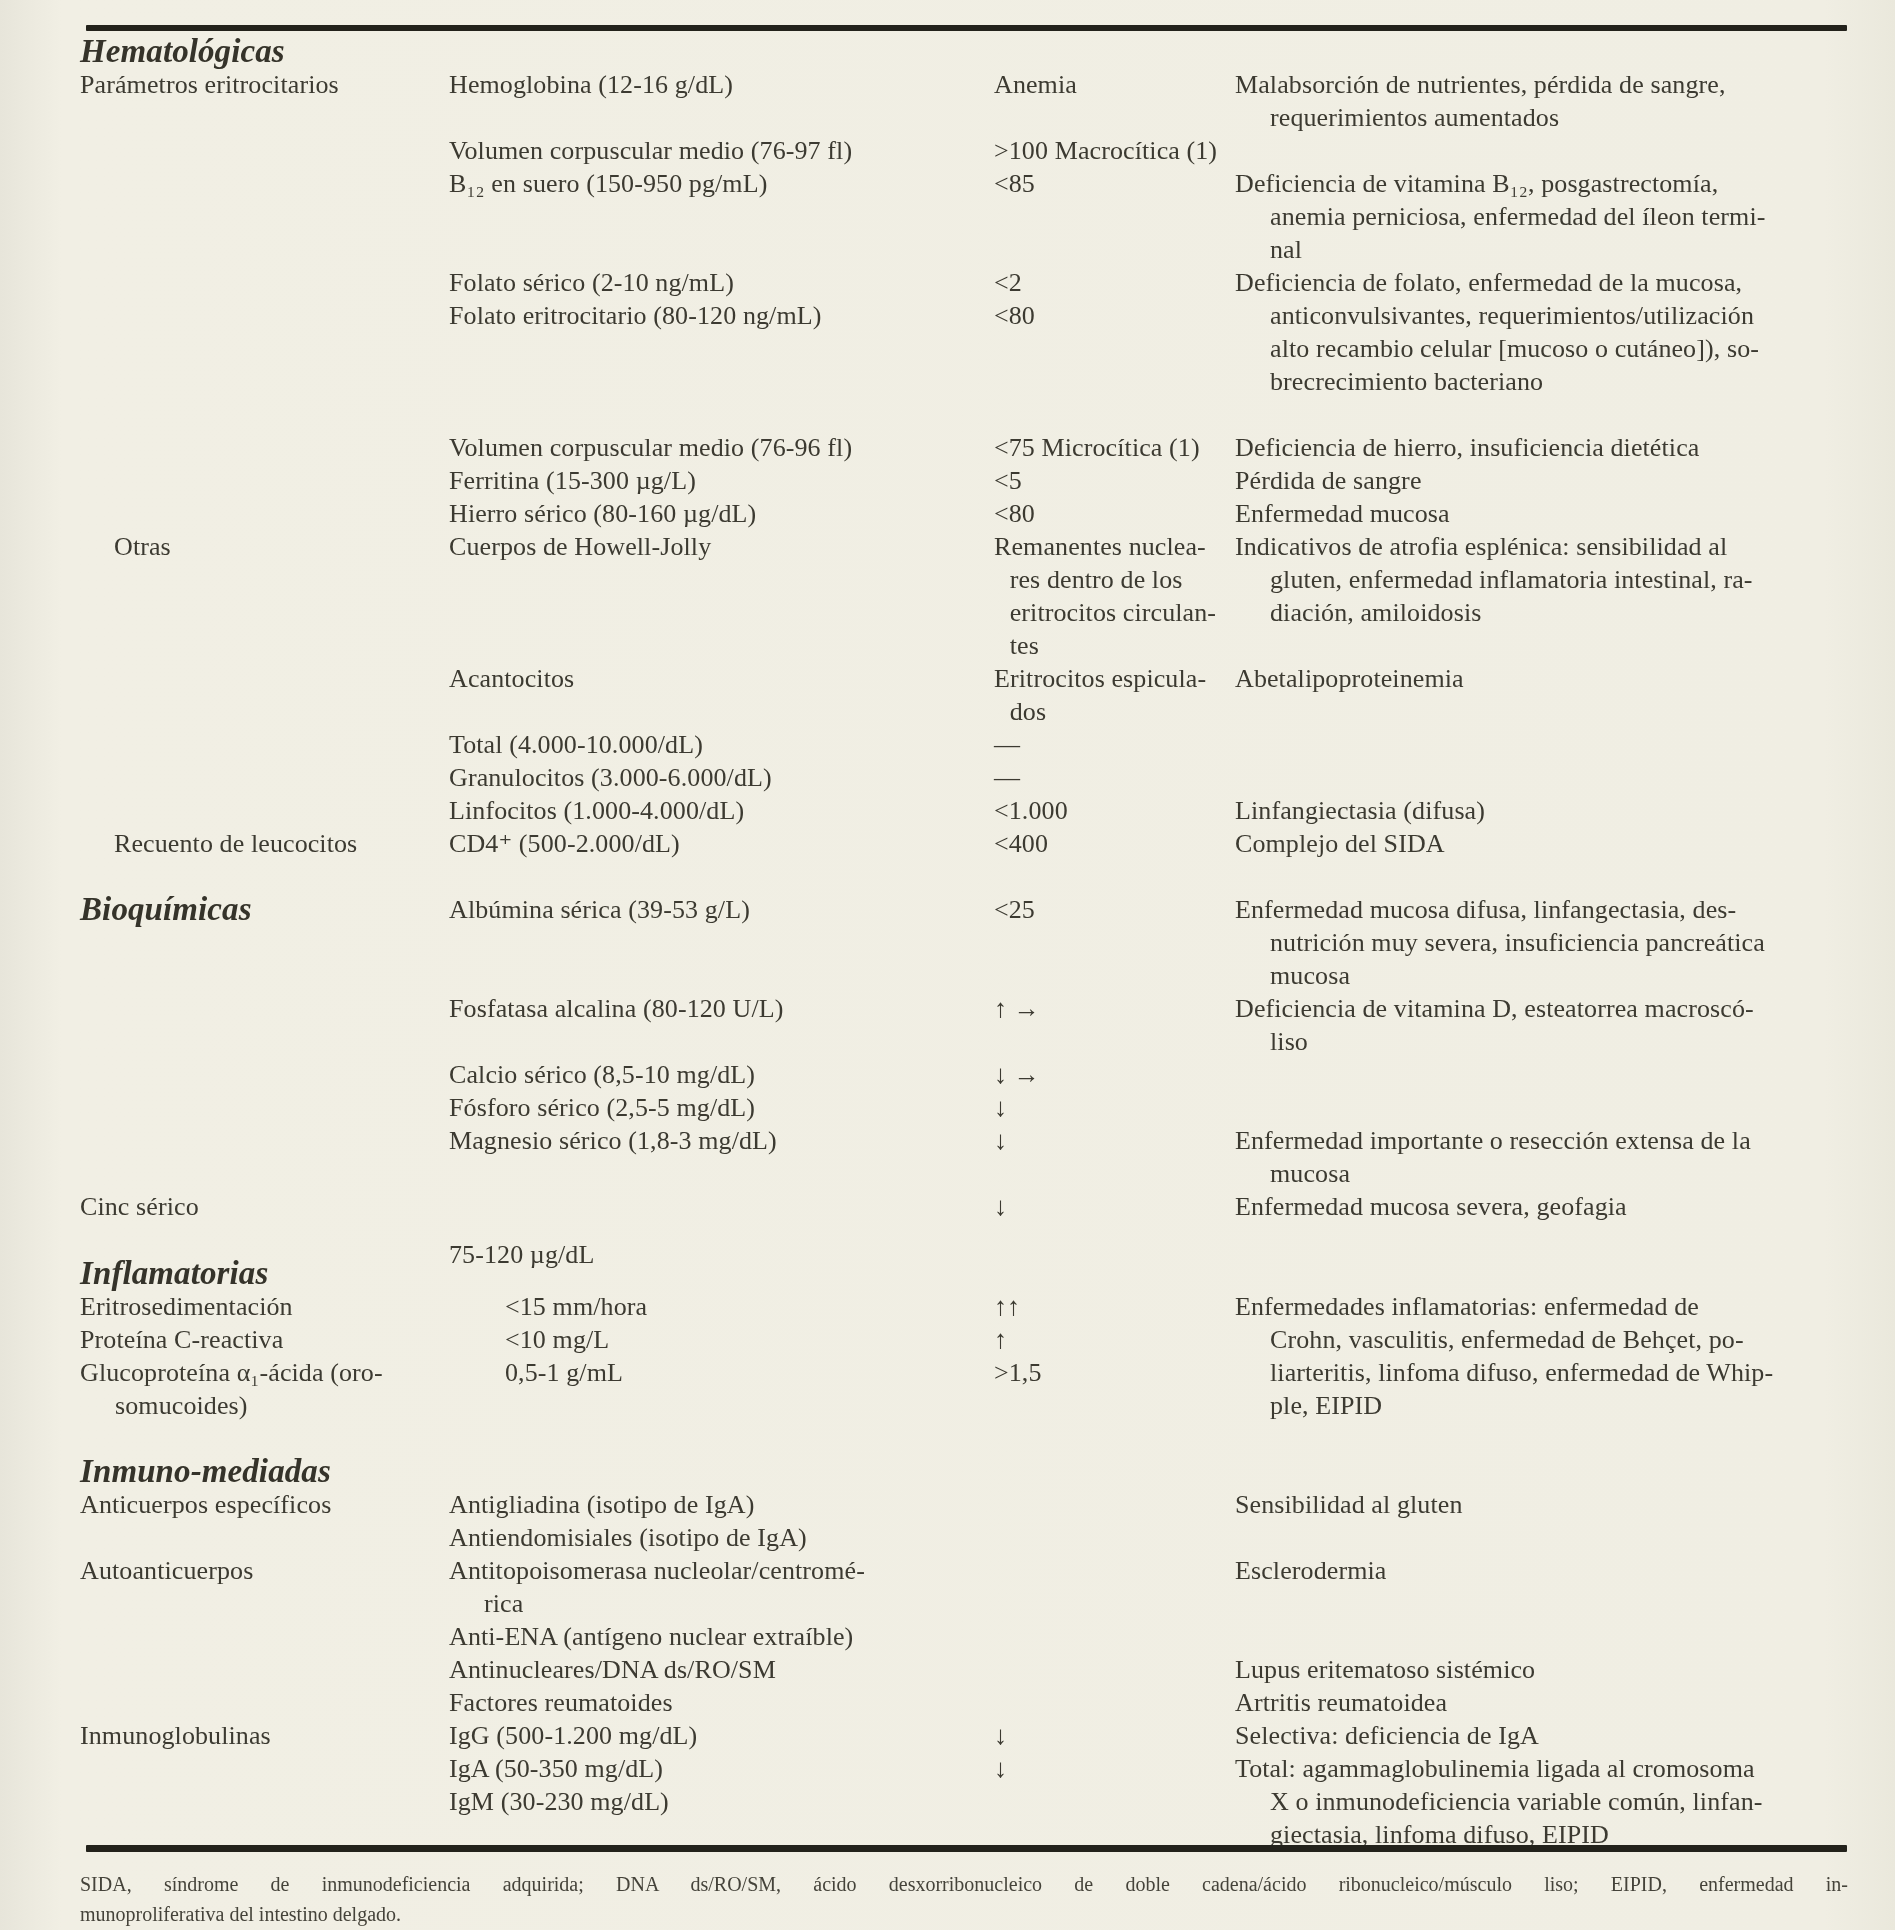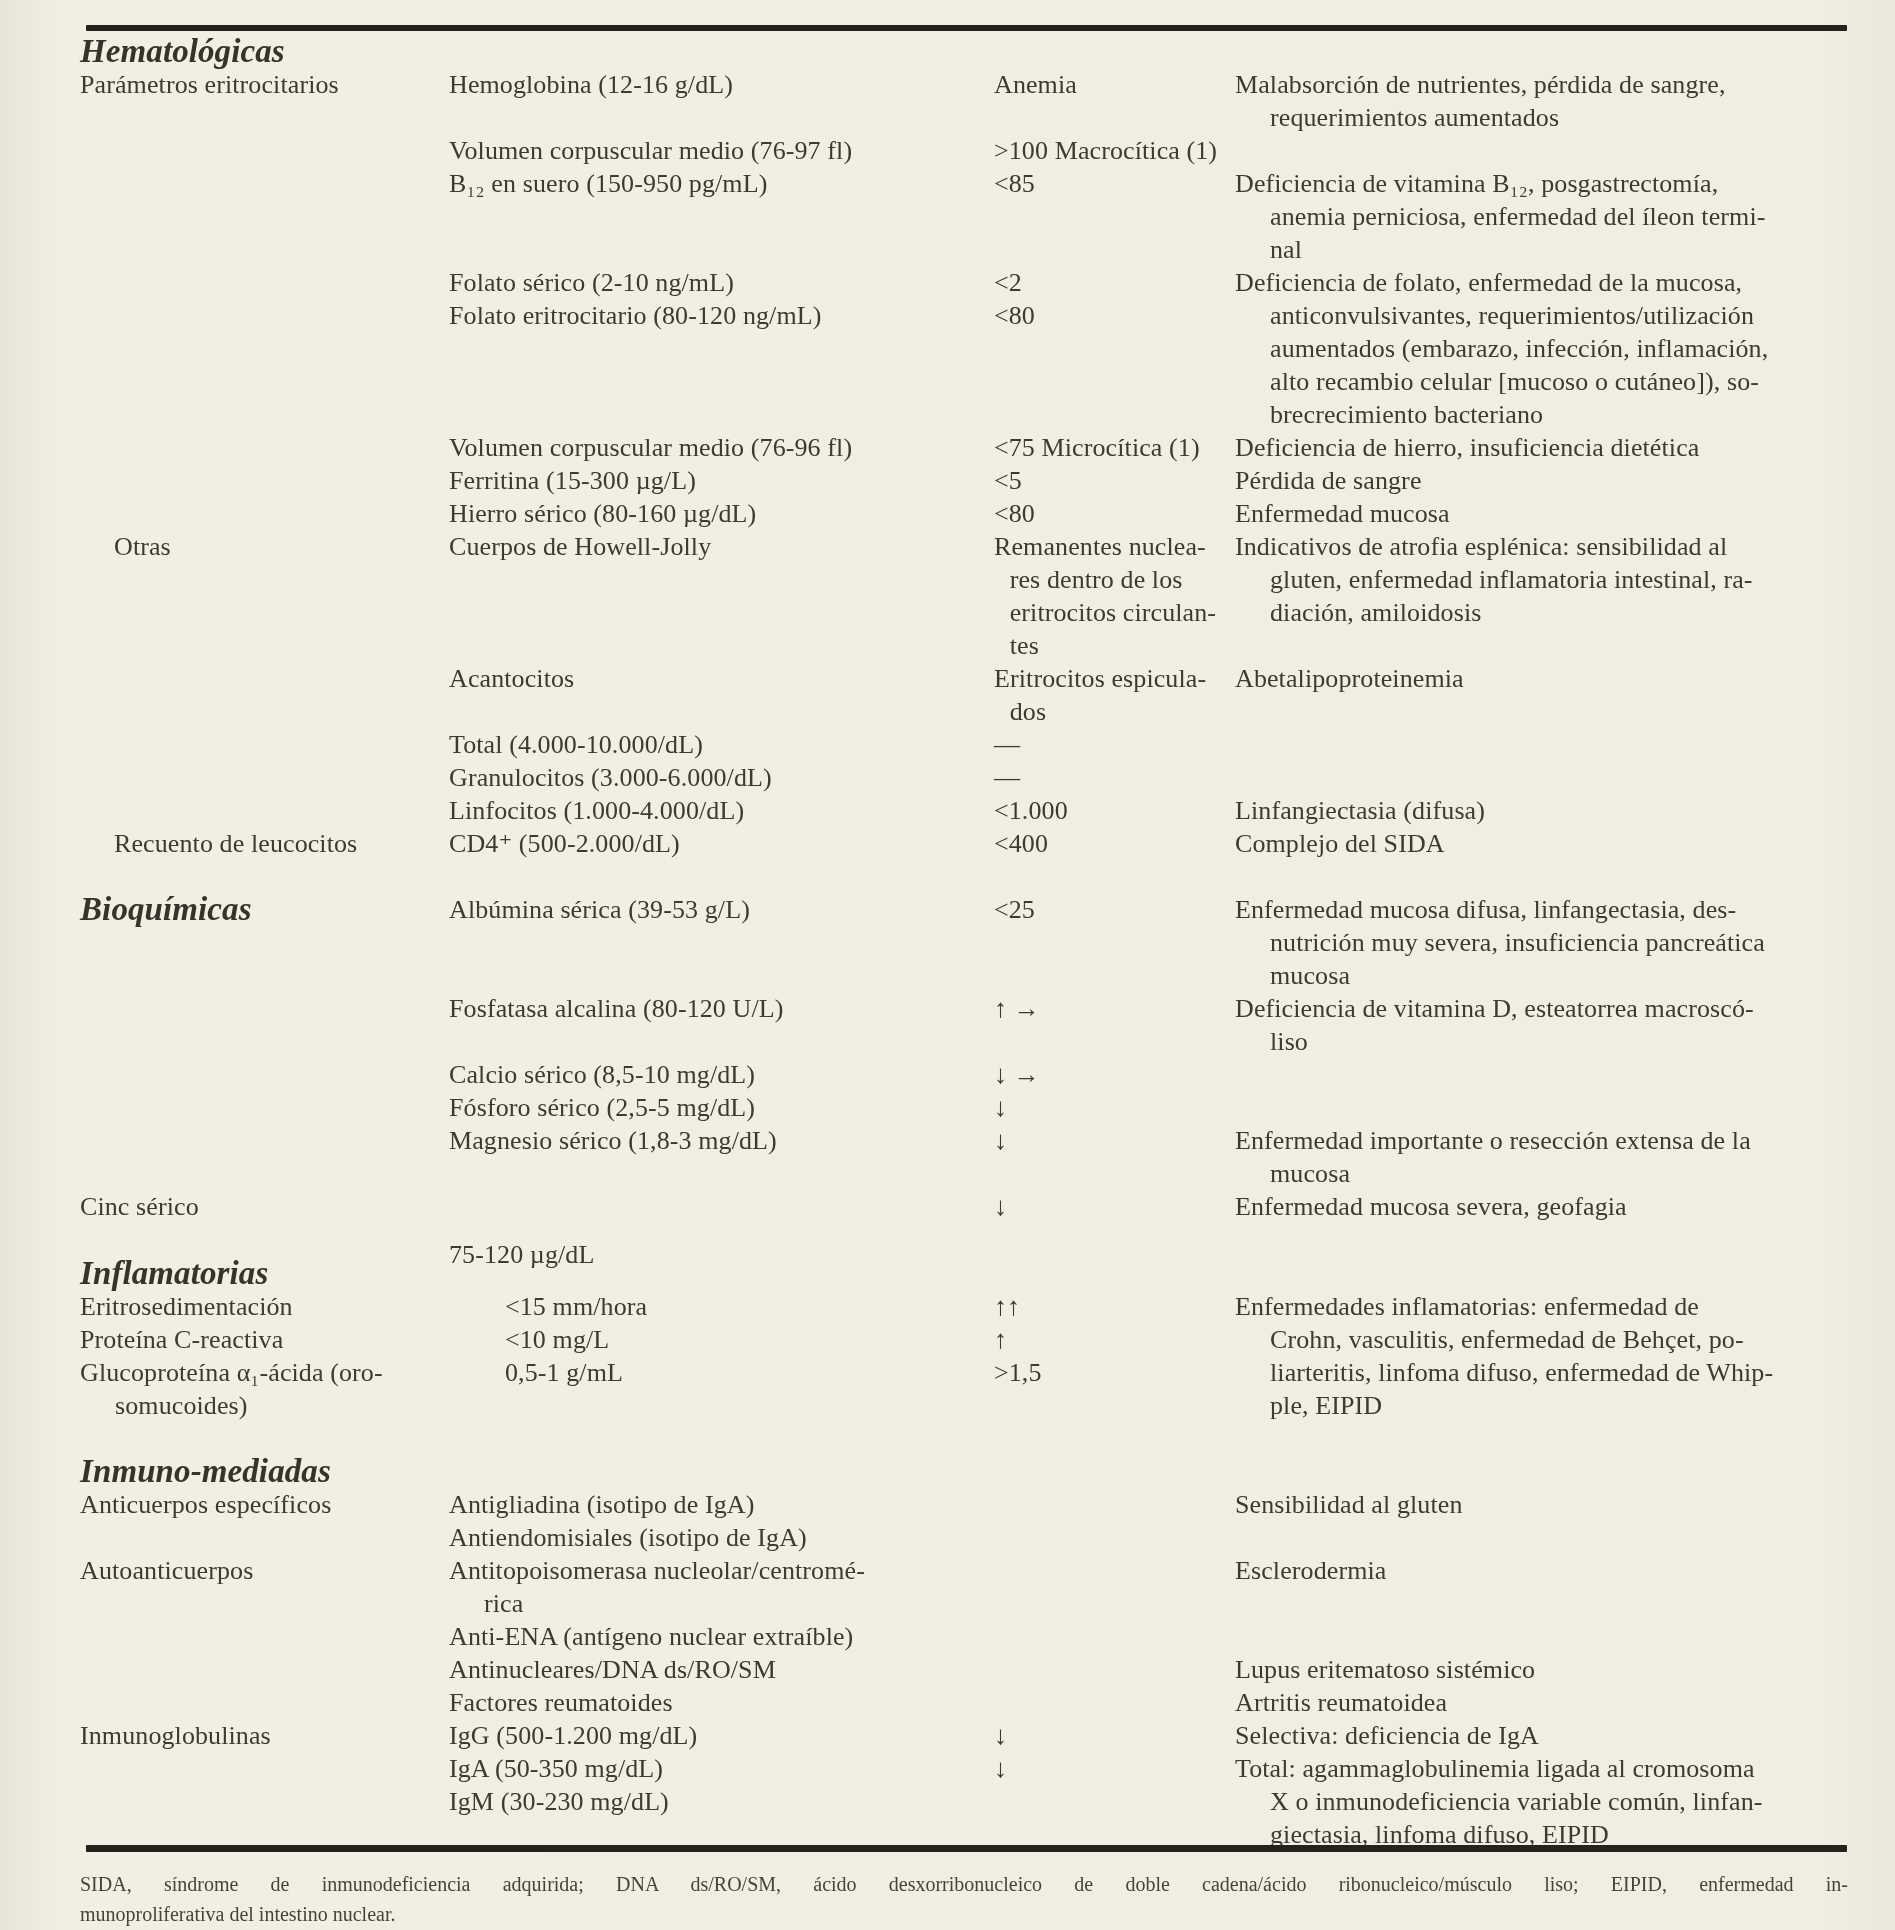--- a/index.html
+++ b/index.html
@@ -94,21 +94,20 @@
       </div>
       <div class="cell c2" style="top: 266px;">
         <div class="ln">Folato sérico (2-10 ng/mL)</div>
       </div>
       <div class="cell c3" style="top: 266px;">
         <div class="ln">&lt;2</div>
       </div>
       <div class="cell c4" style="top: 266px;">
         <div class="ln">Deficiencia de folato, enfermedad de la mucosa,</div>
         <div class="ln cont">anticonvulsivantes, requerimientos/utilización</div>
-        <div class="ln cont">aumentados (embarazo, infección, inflamación,</div>
         <div class="ln cont">alto recambio celular [mucoso o cutáneo]), so-</div>
         <div class="ln cont">brecrecimiento bacteriano</div>
       </div>
       <div class="cell c2" style="top: 299px;">
         <div class="ln">Folato eritrocitario (80-120 ng/mL)</div>
       </div>
       <div class="cell c3" style="top: 299px;">
         <div class="ln">&lt;80</div>
       </div>
       <div class="cell c2" style="top: 431px;">
@@ -356,16 +355,16 @@
         <div class="ln cont">X o inmunodeficiencia variable común, linfan-</div>
         <div class="ln cont">giectasia, linfoma difuso, EIPID</div>
       </div>
       <div class="cell c2" style="top: 1785px;">
         <div class="ln">IgM (30-230 mg/dL)</div>
       </div>
     </div>
   <div class="rule rule-bottom"></div>
   <div class="footnote" id="footnote">
       <div class="fn-just">SIDA, síndrome de inmunodeficiencia adquirida; DNA ds/RO/SM, ácido desxorribonucleico de doble cadena/ácido ribonucleico/músculo liso; EIPID, enfermedad in-</div>
-      <div class="fn-left">munoproliferativa del intestino nuclear.</div>
+      <div class="fn-left">munoproliferativa del intestino delgado.</div>
     </div>
 </div>
 
 
 </body></html>

